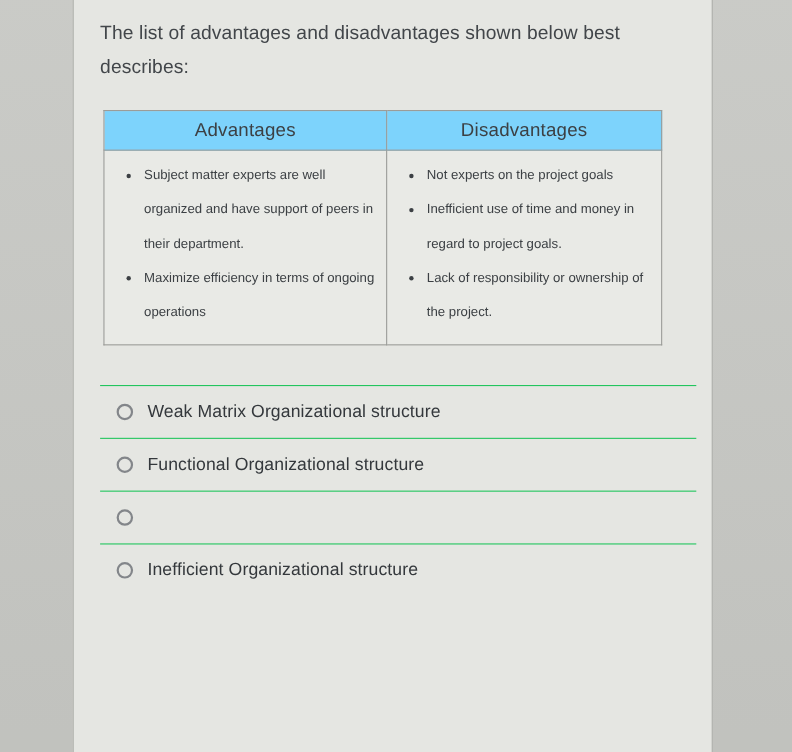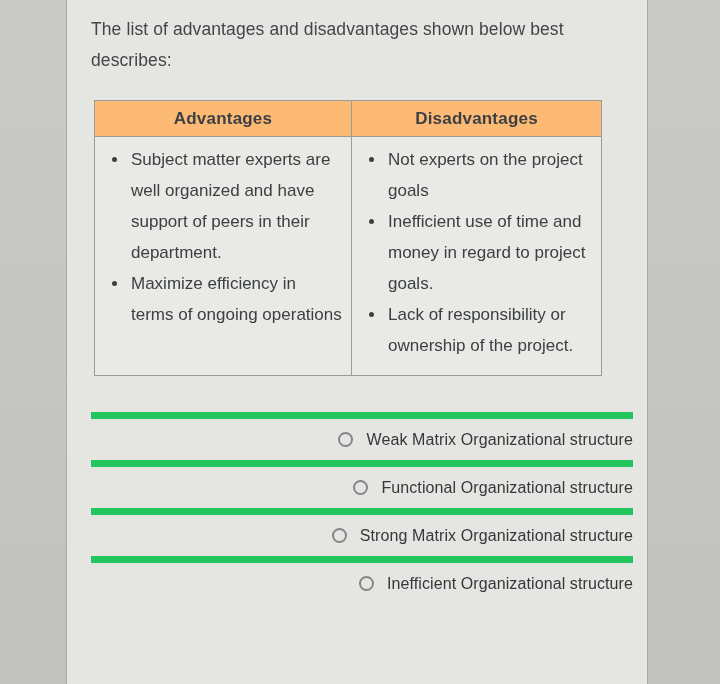--- a/index.html
+++ b/index.html
@@ -38,53 +38,52 @@
     width: 507px;
     border-collapse: collapse;
     background: #e9eae6;
     table-layout: fixed;
   }
   table.adv-table th, table.adv-table td {
     border: 1px solid #9b9c98;
   }
   table.adv-table th {
     height: 36px;
-    background: #fdba74;
+    background: #7dd3fc;
     color: #3c4044;
     font-size: 17px;
-    font-weight: bold;
+    font-weight: normal;
     text-align: center;
     letter-spacing: 0.2px;
   }
   th.col-adv { width: 257px; }
   th.col-dis { width: 250px; }
   table.adv-table td {
     vertical-align: top;
     padding: 7px 8px 14px 8px;
   }
   td ul {
     margin: 0;
     padding-left: 26px;
     color: #3c4044;
-    font-size: 17px;
+    font-size: 12px;
     line-height: 31px;
   }
   td ul li { padding-left: 2px; }
   .options {
     margin-top: 36px;
     margin-right: 0;
     width: 542px;
   }
   .option-row {
     display: flex;
     align-items: center;
     height: 48px;
-    border-top: 7px solid #22c55e;
+    border-top: 1px solid #22c55e;
     cursor: pointer;
-    justify-content: flex-end;
   }
   .radio {
     flex: 0 0 auto;
     width: 15px; height: 15px;
     border: 2px solid #83868a;
     border-radius: 50%;
     background: transparent;
     margin-left: 15px;
   }
   .option-label {
@@ -136,21 +135,20 @@
       </div>
 
       <div class="option-row">
         <span class="radio"></span>
         <span class="option-label">Functional Organizational structure</span>
       </div>
 
 
       <div class="option-row">
         <span class="radio"></span>
-        <span class="option-label">Strong Matrix Organizational structure</span>
       </div>
 
       <div class="option-row">
         <span class="radio"></span>
         <span class="option-label">Inefficient Organizational structure</span>
       </div>
 
     </div>
   </div>
 </div>

